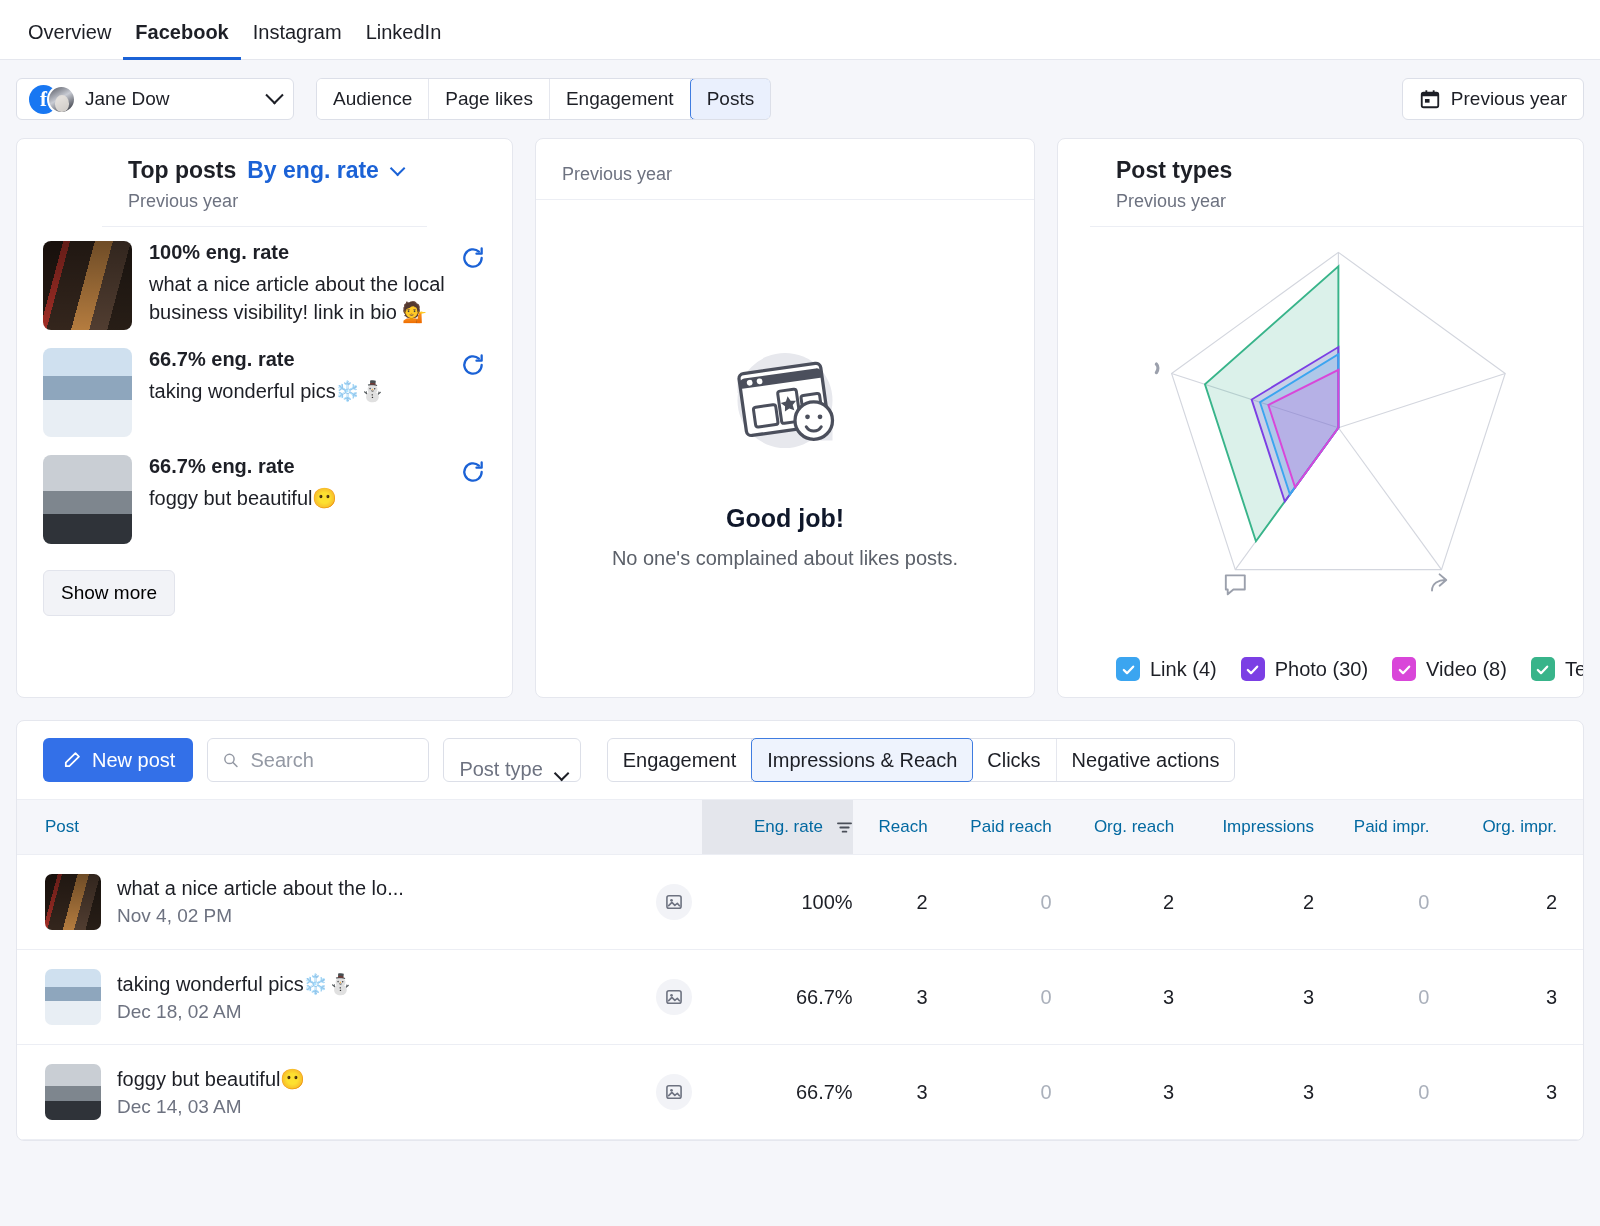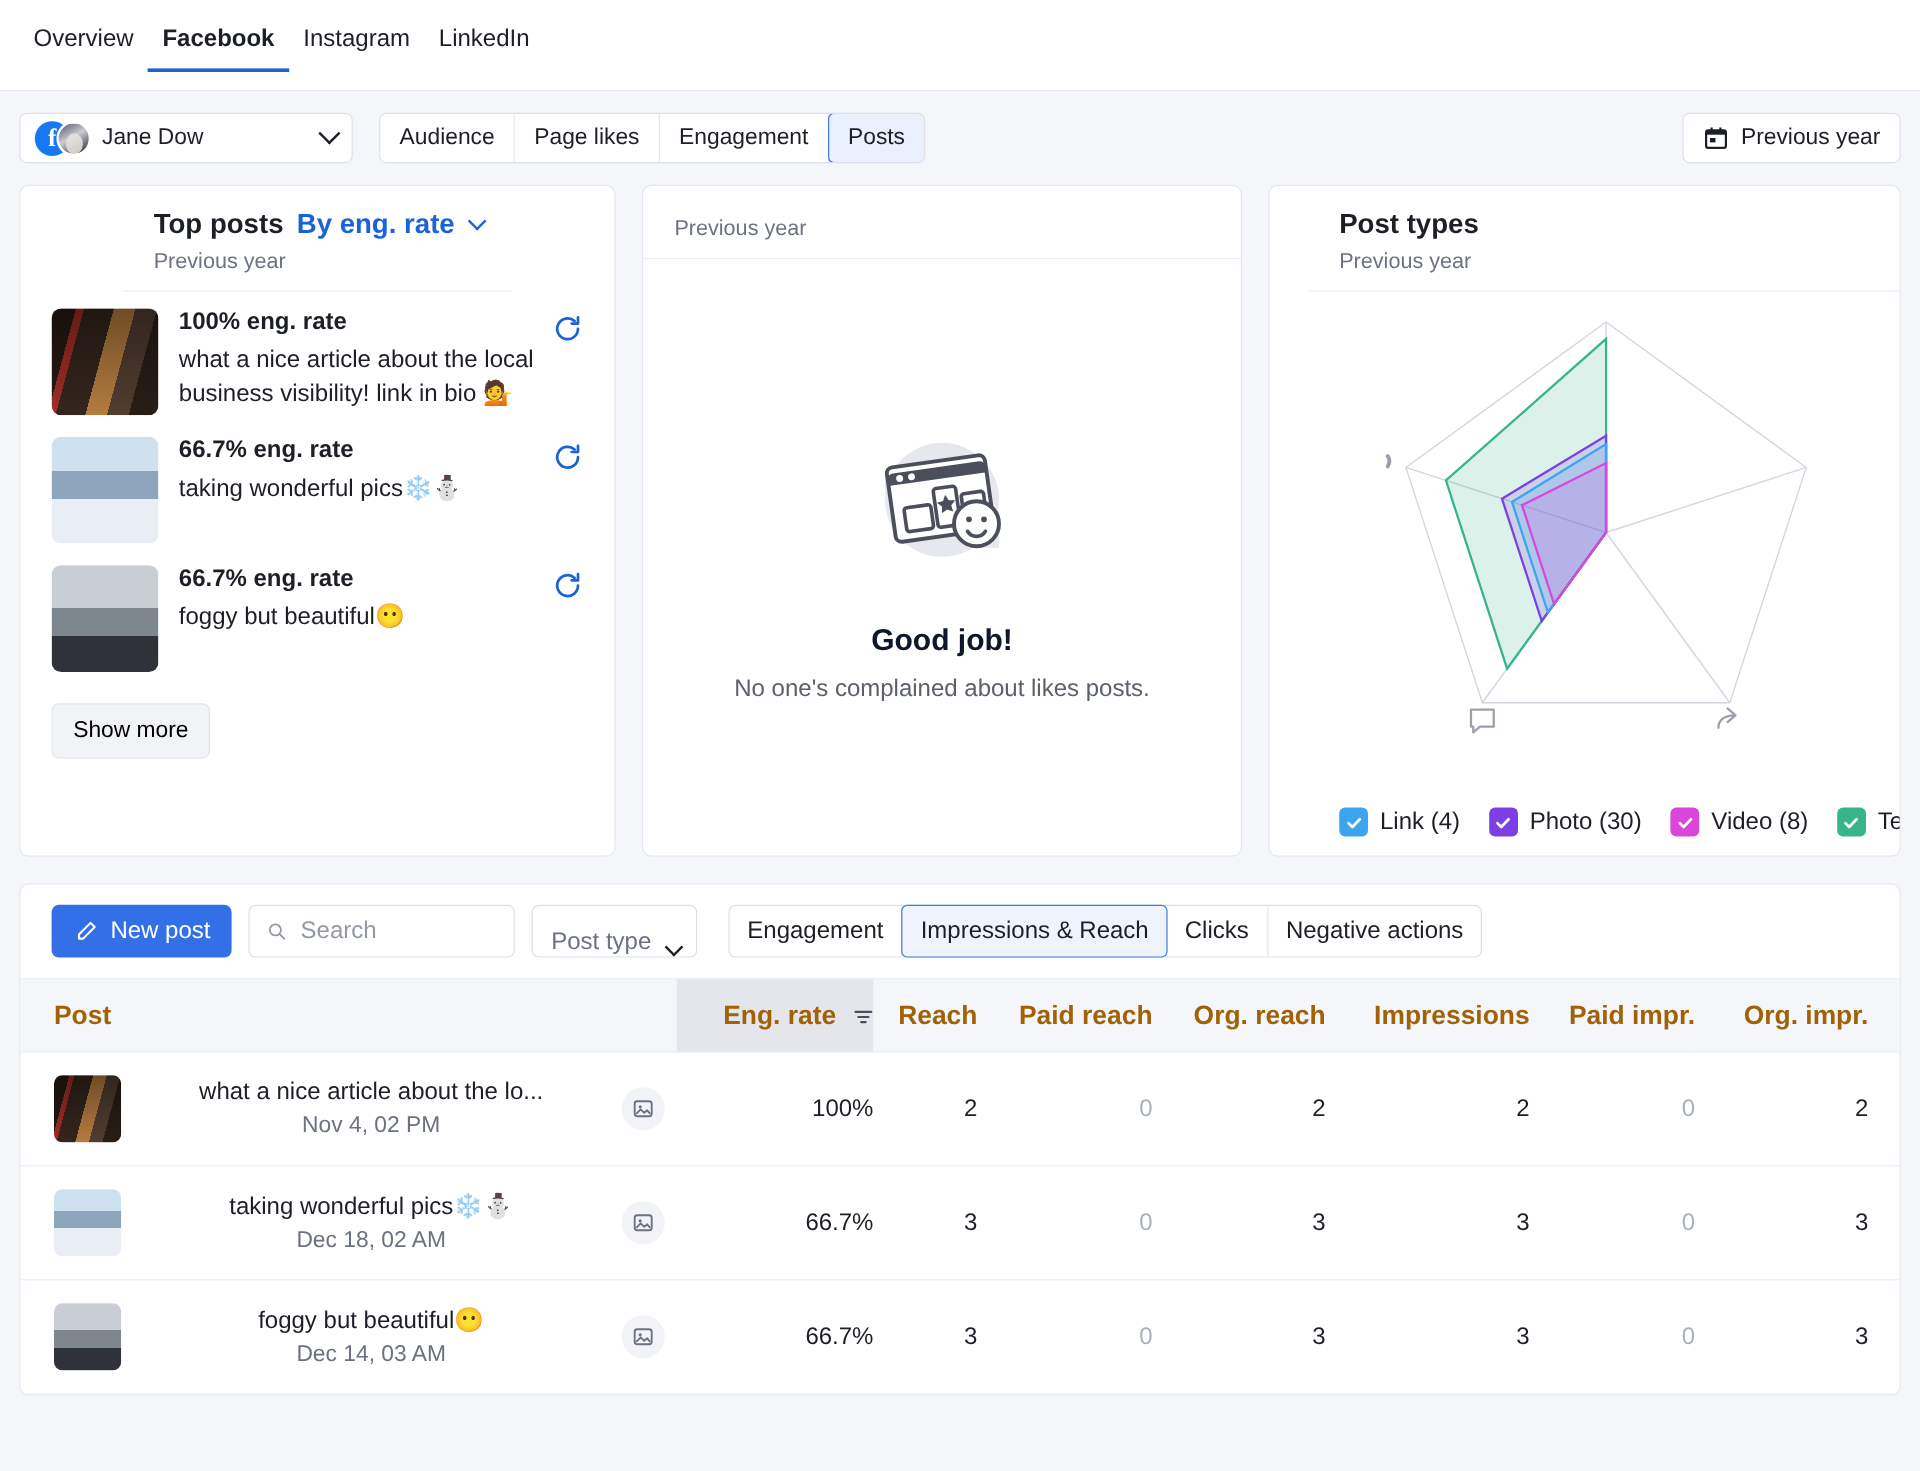--- a/index.html
+++ b/index.html
@@ -6,24 +6,24 @@
   html, body {
     width: 1600px; height: 1226px;
     background: #f5f6fa;
     font-family: "Liberation Sans", sans-serif;
     color: #1d1f26;
     overflow: hidden;
   }
 
   
   .topnav {
-    height: 76px; background: #fff;
+    height: 60px; background: #fff;
     border-bottom: 1px solid #e5e7ee;
     display: flex; align-items: flex-end; gap: 0;
-    padding: 16px 16px;
+    padding: 0 16px;
   }
   .topnav-item {
     font-size: 20px; color: #1d1f26;
     padding: 0 12px 13px 12px; cursor: pointer;
     border-bottom: 3px solid transparent;
     margin-bottom: -1px;
   }
   .topnav-item.active { font-weight: 700; border-bottom-color: #1b62d6; }
 
   
@@ -181,35 +181,35 @@
   .mtab {
     font-size: 20px; padding: 0 15px; display: flex; align-items: center;
     border-right: 1px solid #e5e7ee; cursor: pointer;
   }
   .mtab:last-child { border-right: none; }
   .mtab.active { background: #eef3fd; border: 1px solid #3f7ce0; margin: -1px; border-radius: 5px; }
 
   
   table { width: 100%; border-collapse: collapse; }
   thead th {
-    background: #f5f6fa; font-size: 22px; font-weight: 700; color: #a16207;
+    background: #f5f6fa; font-size: 17px; font-weight: 400; color: #0369a1;
     padding: 17px 0; text-align: right; border-top: 1px solid #eceef4;
     border-bottom: 1px solid #eceef4;
   }
   thead th.post-col { text-align: left; padding-left: 28px; }
   thead th.sorted { background: #e4e6ec; }
   th.pad-r { padding-right: 26px; }
   .sort-ic { display: inline-flex; vertical-align: middle; margin-left: 8px; }
   tbody td {
     border-bottom: 1px solid #eceef4; font-size: 20px; text-align: right;
     padding: 19px 0; color: #1d1f26; height: 90px;
   }
   td.pad-r { padding-right: 26px; }
   td.zero { color: #aab0bb; }
-  .cell-post { display: flex; align-items: center; padding-left: 28px; text-align: center; }
+  .cell-post { display: flex; align-items: center; gap: 16px; padding-left: 28px; text-align: left; }
   .rowthumb { width: 56px; height: 56px; border-radius: 7px; flex: none; }
   .rowtext { flex: 1; }
   .rowtitle { font-size: 20px; margin-bottom: 5px; }
   .rowdate { font-size: 19px; color: #6d7280; }
   .typebadge {
     width: 36px; height: 36px; border-radius: 50%; background: #f2f3f7;
     display: flex; align-items: center; justify-content: center; flex: none; margin-right: 10px;
   }
 </style>
 </head>

